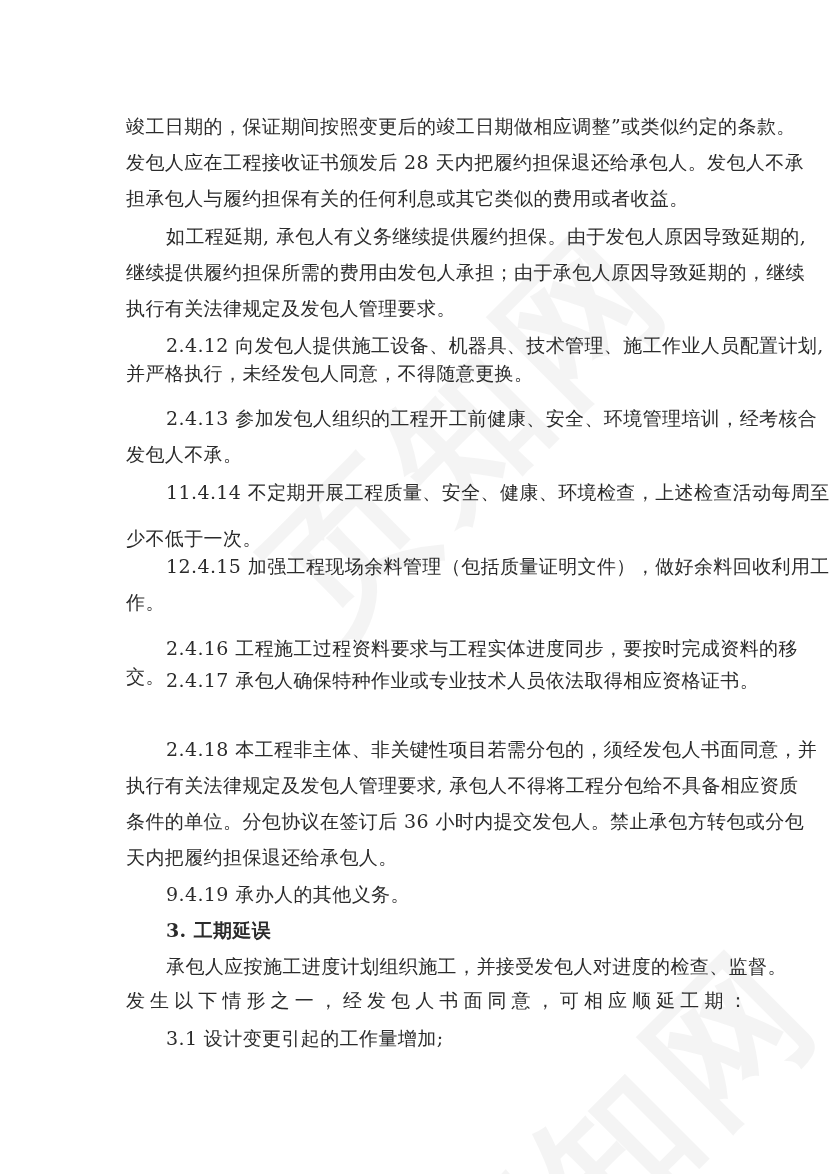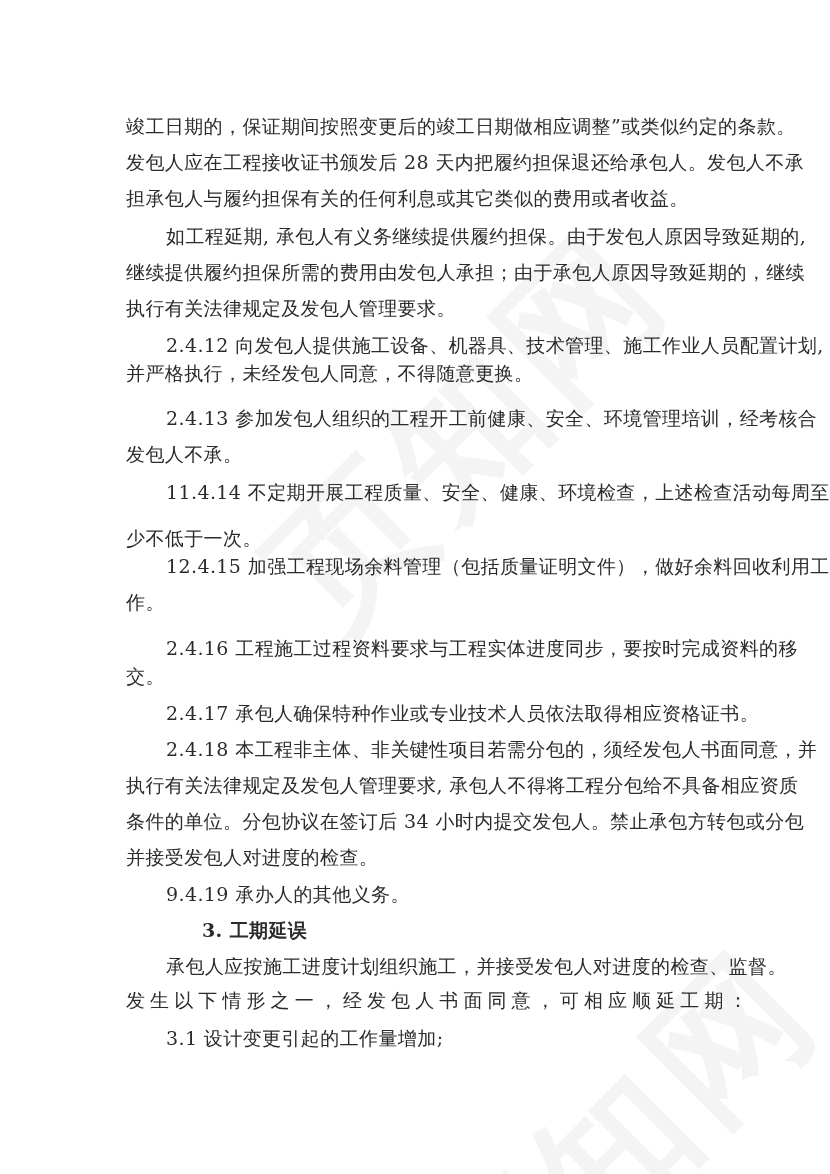--- a/index.html
+++ b/index.html
@@ -45,21 +45,21 @@
       position: absolute;
       left: 0;
       height: 36px;
       line-height: 36px;
       font-size: 19px;
       white-space: nowrap;
       letter-spacing: 0.4px;
     }
     .indent { left: 40px; }
     .justify-wide { letter-spacing: 5.1px; font-family: Liberation Mono, monospace; }
-    .heading { font-weight: bold; margin-left: 36px; }
+    .heading { font-weight: bold; }
   </style>
 </head>
 <body>
 
 <div class="page">
   <div class="watermark wm1">页知网</div>
   <div class="watermark wm2">页知网</div>
 
   <div class="content">
     <div class="line" style="top:0px">竣工日期的，保证期间按照变更后的竣工日期做相应调整”或类似约定的条款。</div>
@@ -71,24 +71,24 @@
     <div class="line indent" style="top:219px">2.4.12 向发包人提供施工设备、机器具、技术管理、施工作业人员配置计划,</div>
     <div class="line" style="top:247px">并严格执行，未经发包人同意，不得随意更换。</div>
     <div class="line indent" style="top:292px">2.4.13 参加发包人组织的工程开工前健康、安全、环境管理培训，经考核合</div>
     <div class="line" style="top:328px">发包人不承。</div>
     <div class="line indent" style="top:366px">11.4.14 不定期开展工程质量、安全、健康、环境检查，上述检查活动每周至</div>
     <div class="line" style="top:412px">少不低于一次。</div>
     <div class="line indent" style="top:440px">12.4.15 加强工程现场余料管理（包括质量证明文件），做好余料回收利用工</div>
     <div class="line" style="top:476px">作。</div>
     <div class="line indent" style="top:522px">2.4.16 工程施工过程资料要求与工程实体进度同步，要按时完成资料的移</div>
     <div class="line" style="top:550px">交。</div>
-    <div class="line indent" style="top:587px">2.4.17 承包人确保特种作业或专业技术人员依法取得相应资格证书。</div>
+    <div class="line indent" style="top:554px">2.4.17 承包人确保特种作业或专业技术人员依法取得相应资格证书。</div>
     <div class="line indent" style="top:623px">2.4.18 本工程非主体、非关键性项目若需分包的，须经发包人书面同意，并</div>
     <div class="line" style="top:659px">执行有关法律规定及发包人管理要求, 承包人不得将工程分包给不具备相应资质</div>
-    <div class="line" style="top:695px">条件的单位。分包协议在签订后 34 小时内提交发包人。禁止承包方转包或分包</div>
-    <div class="line" style="top:731px">并接受发包人对进度的检查。</div>
+    <div class="line" style="top:695px">条件的单位。分包协议在签订后 36 小时内提交发包人。禁止承包方转包或分包</div>
+    <div class="line" style="top:731px">天内把履约担保退还给承包人。</div>
     <div class="line indent" style="top:768px">9.4.19 承办人的其他义务。</div>
     <div class="line indent heading" style="top:804px">3.  工期延误</div>
     <div class="line indent" style="top:840px">承包人应按施工进度计划组织施工，并接受发包人对进度的检查、监督。</div>
     <div class="line justify-wide" style="top:876px">发生以下情形之一，经发包人书面同意，可相应顺延工期：</div>
     <div class="line indent" style="top:912px">3.1 设计变更引起的工作量增加;</div>
   </div>
 </div>
 
 </body></html>

